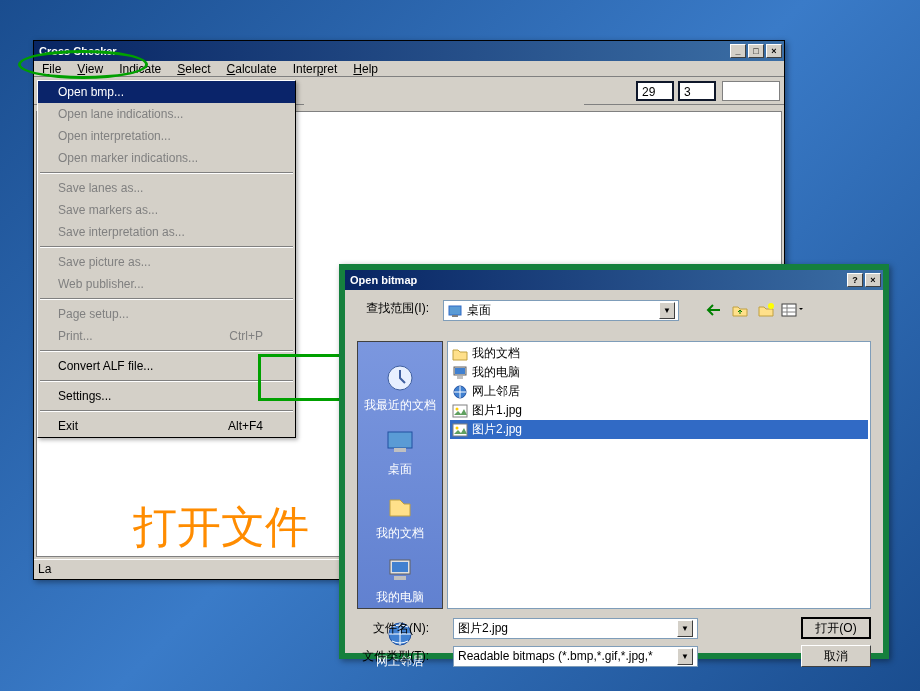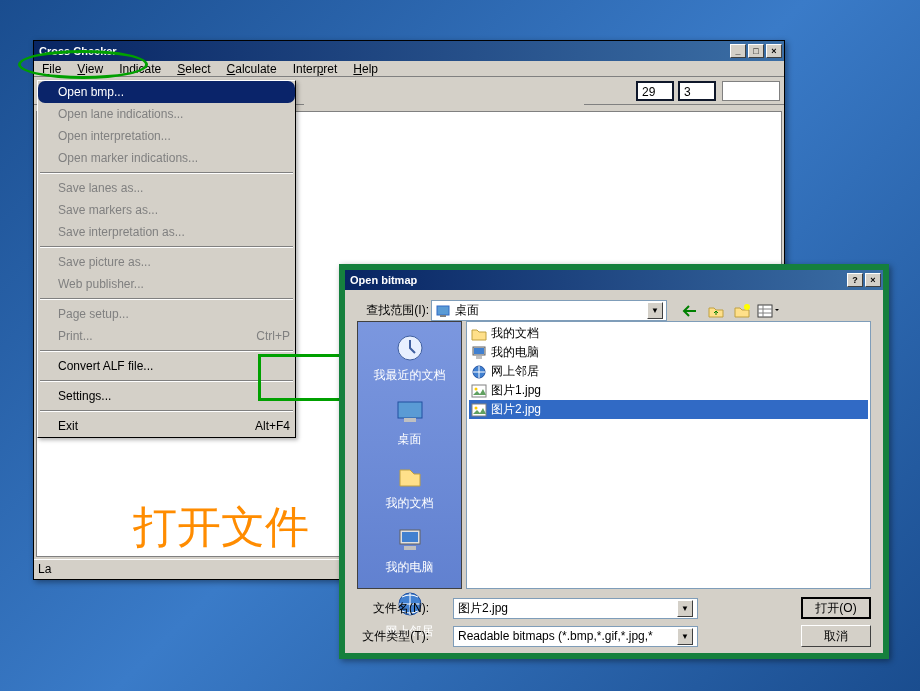--- a/index.html
+++ b/index.html
@@ -21,46 +21,46 @@
 .tb-icon { width: 23px; height: 22px; background: #d4d0c8; border: 1px solid #d4d0c8; display: flex; align-items: center; justify-content: center; }
 .tb-spacer { flex: 1; }
 .tb-field { width: 38px; height: 20px; background: #fff; border: 2px solid #0f172a; padding: 0 4px; line-height: 18px; }
 .tb-field2 { width: 58px; height: 20px; background: #fff; border: 1px solid #808080; padding: 0 4px; line-height: 18px; margin-left: 4px; }
 
 .workspace { position: absolute; left: 2px; top: 70px; right: 2px; bottom: 22px; background: #fff; border: 1px solid #808080; }
 .statusbar { position: absolute; left: 0; right: 0; bottom: 0; height: 20px; background: #d4d0c8; border-top: 1px solid #fff; padding: 2px 4px; }
 
 
 .dropdown { position: absolute; left: 37px; top: 80px; width: 259px; background: #d4d0c8; border: 1px solid #000; border-top: 1px solid #fff; border-left: 1px solid #fff; box-shadow: 2px 2px 4px rgba(0,0,0,0.3); }
-.dd-item { padding: 4px 5px 4px 20px; display: flex; border-radius: 7px; }
+.dd-item { padding: 4px 32px 4px 20px; display: flex; }
 .dd-item.disabled { color: #808080; }
 .dd-item.highlighted { background: #0a246a; color: #fff; }
 .dd-label { flex: 1; }
 .dd-shortcut { margin-left: auto; }
 .dd-sep { height: 1px; margin: 3px 2px; border-top: 1px solid #808080; border-bottom: 1px solid #fff; }
 
 
 .annotation-text { position: absolute; left: 133px; top: 498px; font-size: 44px; color: #ff8c00; font-family: "SimSun", "宋体", serif; }
 .anno-oval1 { position: absolute; left: 18px; top: 50px; width: 130px; height: 29px; border: 3px solid #00a000; border-radius: 50%; }
 .anno-rect { position: absolute; left: 258px; top: 354px; width: 108px; height: 47px; border: 3px solid #00a000; }
 .anno-oval2 { position: absolute; left: 524px; top: 581px; width: 268px; height: 58px; border: 3px solid #00a000; border-radius: 50%; }
 .anno-oval3 { position: absolute; left: 798px; top: 584px; width: 87px; height: 37px; border: 3px solid #00a000; border-radius: 50%; }
 
 
 .dialog { position: absolute; left: 339px; top: 264px; width: 550px; height: 395px; background: #d4d0c8; border: 6px solid #15803d; box-shadow: 2px 2px 6px rgba(0,0,0,0.4); }
 .dlg-titlebar { height: 20px; background: linear-gradient(to right, #082563, #3b6ea5); color: #fff; display: flex; align-items: center; padding: 0 2px; font-weight: bold; }
-.dlg-top { padding: 10px 12px 0 12px; display: flex; align-items: center; gap: 2px; }
+.dlg-top { padding: 10px 12px 20px 12px; display: flex; gap: 14px; }
 .dlg-label { width: 72px; text-align: right; }
 .dlg-combo { flex: 0 0 236px; height: 21px; background: #fff; border: 1px solid #7f9db9; display: flex; align-items: center; padding: 0 3px; }
 .dlg-combo-arrow { width: 16px; height: 17px; background: #d4d0c8; border: 1px solid #fff; border-right-color: #404040; border-bottom-color: #404040; margin-left: auto; text-align: center; font-size: 8px; line-height: 15px; }
 .dlg-tb-icons { display: flex; gap: 4px; margin-left: 10px; }
 .dlg-tb-ico { width: 22px; height: 20px; display: flex; align-items: center; justify-content: center; }
 
 .dlg-body { display: flex; height: 268px; padding: 0 12px; gap: 4px; }
-.places { width: 105px; background: #7a96df; background: linear-gradient(to bottom, #7b97df, #6181d0); border: 1px solid #404040; padding: 6px 0; display: flex; flex-direction: column; }
+.places { width: 86px; background: #7a96df; background: linear-gradient(to bottom, #7b97df, #6181d0); border: 1px solid #404040; padding: 16px 0; display: flex; flex-direction: column; }
 .place { text-align: center; color: #fff; padding: 4px 2px 8px 2px; font-size: 11px; }
 .place-ico { width: 32px; height: 32px; margin: 0 auto 3px auto; display: flex; align-items: center; justify-content: center; }
 
 .filelist { flex: 1; background: #fff; border: 1px solid #7f9db9; padding: 2px; }
 .file-row { display: flex; align-items: center; padding: 1px 2px; gap: 4px; }
 .file-row.selected { background: #316ac5; color: #fff; }
 .file-ico { width: 16px; height: 16px; display: flex; align-items: center; justify-content: center; }
 
 .dlg-bottom { padding: 8px 12px; }
 .dlg-row { display: flex; align-items: center; gap: 8px; margin-bottom: 6px; }

